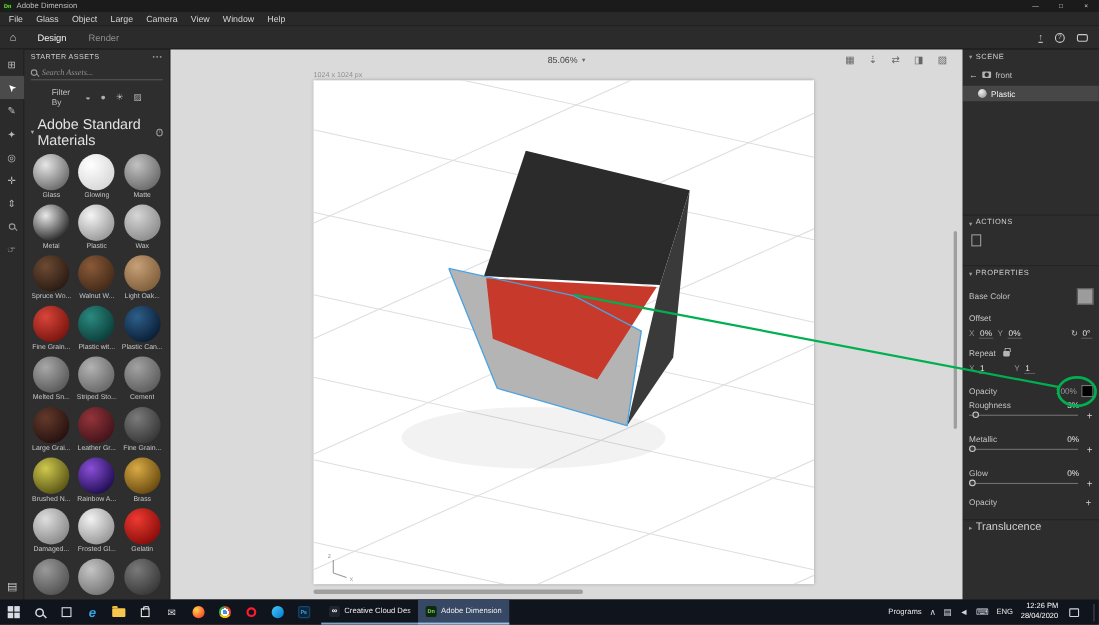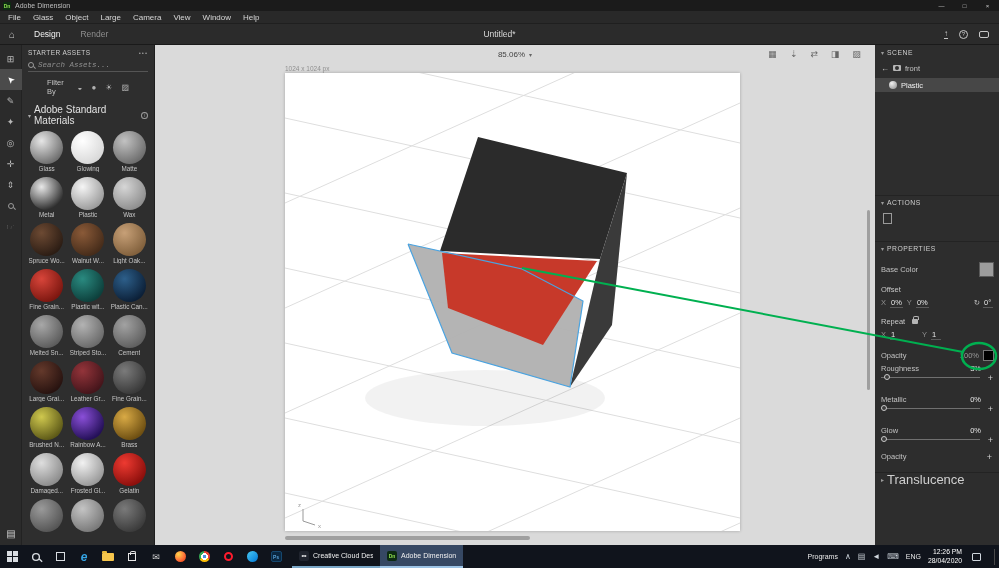--- a/index.html
+++ b/index.html
@@ -37,30 +37,30 @@
 .tool.selected{background:#4b4b4b;color:#fff}
 .rot225{transform:rotate(225deg);display:inline-block}
 .tool-bottom{position:absolute;bottom:3px;left:0;width:22px;height:18px;display:flex;align-items:center;justify-content:center;color:#c9c9c9;font-size:10px}
 
 
 .leftpanel{width:133px;background:#2e2e2e;border-right:1px solid #1e1e1e;display:flex;flex-direction:column;overflow:hidden}
 .lp-head{display:flex;align-items:center;padding:4px 6px 0}
 .lp-title{font-size:6.5px;letter-spacing:.4px;color:#cfcfcf}
 .lp-more{margin-left:auto;color:#9a9a9a;font-size:6px;letter-spacing:1px}
 .lp-search{display:flex;align-items:center;gap:4px;margin:5px 6px 0;border-bottom:1px solid #555;padding-bottom:2px}
-.lp-search input{background:transparent;border:none;outline:none;width:100%;font-size:7.5px;color:#ddd;font-family:Liberation Mono, monospace}
+.lp-search input{background:transparent;border:none;outline:none;width:100%;font-size:7.5px;color:#ddd;font-family:Liberation Serif, serif}
 .lp-search input::placeholder{color:#8f8f8f;font-style:italic}
 .ic-search{width:6px;height:6px;border:1px solid #9a9a9a;border-radius:50%;position:relative;flex:0 0 auto}
 .ic-search::after{content:"";position:absolute;width:3px;height:1px;background:#9a9a9a;transform:rotate(45deg);right:-3px;bottom:-1px}
 .lp-filter{display:flex;align-items:center;padding:6px 25px 2px;gap:9px}
 .lp-filter .lbl{font-size:7.5px;color:#c4c4c4;margin-right:auto}
 .f-ic{font-size:8px;color:#b0b0b0}
 .lp-section{display:flex;align-items:center;padding:6px 6px 3px;gap:3px}
 .lp-section .chev{font-size:6px;color:#aaa}
-.lp-section .t{font-size:10px;color:#e2e2e2}
+.lp-section .t{font-size:13px;color:#e2e2e2}
 .info-circle{margin-left:auto;width:7px;height:7px;border:1px solid #9a9a9a;border-radius:50%;color:#9a9a9a;font-size:5px;display:flex;align-items:center;justify-content:center}
 .mat-grid{display:grid;grid-template-columns:repeat(3,1fr);padding:2px 4px 0;row-gap:5px}
 .mat{display:flex;flex-direction:column;align-items:center}
 .sphere{width:33px;height:33px;border-radius:50%}
 .mat-label{font-size:6.3px;color:#c6c6c6;margin-top:1px;max-width:41px;white-space:nowrap;overflow:hidden}
 
 
 .canvas{flex:1;background:#dadada;position:relative;overflow:hidden}
 .cv-top{height:18px;display:flex;align-items:center;justify-content:center;position:relative}
 .zoom{display:flex;gap:4px;align-items:center;font-size:8px;color:#444}
@@ -70,21 +70,21 @@
 .doc{position:absolute;left:130px;top:28px;width:455px;height:458px;background:#fff;box-shadow:0 0 3px rgba(0,0,0,.25)}
 .scroll-v{position:absolute;right:5px;top:165px;width:3px;height:180px;background:#9f9f9f;border-radius:2px}
 .scroll-h{position:absolute;left:130px;bottom:5px;height:4px;width:245px;background:#9f9f9f;border-radius:2px}
 
 
 .rightpanel{width:124px;background:#2d2d2d;font-size:7.5px;color:#c2c2c2;display:flex;flex-direction:column;overflow:hidden}
 .rp-h{display:flex;align-items:center;gap:3px;padding:3px 6px;height:14px}
 .rp-h.bt{border-top:1px solid #232323}
 .rp-h .chev{font-size:6px;color:#9a9a9a}
 .rp-h .t{font-size:6.8px;letter-spacing:.5px;color:#cfcfcf}
-.rp-h .t2{font-size:13px;color:#cfcfcf}
+.rp-h .t2{font-size:10px;color:#cfcfcf}
 .scene-row{display:flex;align-items:center;gap:4px;padding:0 6px;height:14px;margin-top:2px}
 .scene-row .arrow{font-size:8px;color:#c9c9c9}
 .cam-ic{width:8px;height:6px;background:#b5b5b5;border-radius:1px;position:relative}
 .cam-ic::after{content:"";position:absolute;left:2px;top:1px;width:4px;height:4px;background:#2d2d2d;border-radius:50%}
 .matsel-row{display:flex;align-items:center;gap:4px;padding:0 6px 0 14px;height:14px;margin-top:3px;background:#474747;color:#f0f0f0}
 .mini-sphere{width:8px;height:8px;border-radius:50%;background:radial-gradient(circle at 35% 30%,#f0f0f0,#8a8a8a)}
 .spacer{height:103px}
 .action-row{height:32px;padding:4px 0 0 8px}
 .action-ic{width:9px;height:11px;border:1px solid #9a9a9a;display:block}
 .prop-row{display:flex;align-items:center;padding:0 5px 0 6px}
@@ -171,21 +171,20 @@
     <span class="menu-item">Camera</span>
     <span class="menu-item">View</span>
     <span class="menu-item">Window</span>
     <span class="menu-item">Help</span>
   </div>
 
 <div class="header">
   <span class="home-ic">⌂</span>
   <span class="tab active">Design</span>
   <span class="tab">Render</span>
-  <span class="doc-title">Untitled*</span>
   <div class="header-right">
     <span class="share-ic">↑</span>
     <span class="help-ic">?</span>
     <span class="comment-ic"></span>
   </div>
 </div>
 
 <div class="main">
 
   <div class="toolcol">

